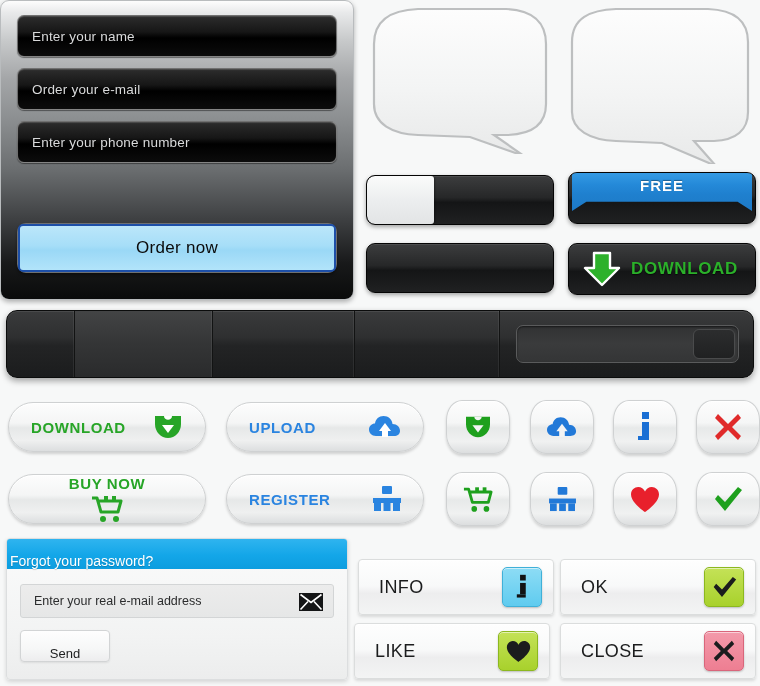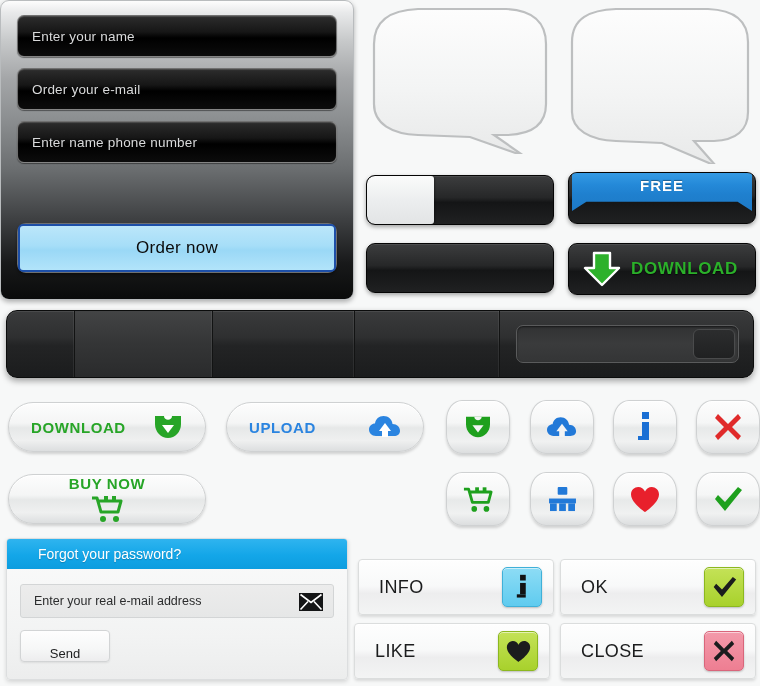--- a/index.html
+++ b/index.html
@@ -156,21 +156,21 @@
     position: absolute; left: 6px; top: 538px; width: 342px; height: 142px;
     background: linear-gradient(to bottom, #fbfbfb 0%, #f2f3f3 70%, #eceded 100%);
     border: 1px solid #dcdedf;
     border-radius: 4px;
     box-shadow: 0 2px 4px rgba(0,0,0,.14);
     overflow: hidden;
   }
   .forgot-head {
     height: 30px;
     background: linear-gradient(to bottom, #2fb4ef 0%, #13a6e8 55%, #0c9ddf 100%);
-    display: flex; align-items: center; padding: 0 31px;
+    display: flex; align-items: flex-end; padding: 0 3px;
     color: #fff; font-size: 14px;
     text-shadow: 0 1px 1px rgba(0,0,0,.2);
   }
   .forgot-input {
     position: relative;
     margin: 15px 13px 0 13px; height: 34px;
     background: linear-gradient(to bottom, #ececec 0%, #e6e7e7 100%);
     border: 1px solid #d3d5d6;
     border-radius: 3px;
     display: flex; align-items: center; padding: 0 13px;
@@ -212,21 +212,21 @@
 <div class="stage">
 
   <div class="order-panel">
     <div class="order-field">
       <span>Enter your name</span>
     </div>
     <div class="order-field">
       <span>Order your e-mail</span>
     </div>
     <div class="order-field">
-      <span>Enter name phone number</span>
+      <span>Enter your phone number</span>
     </div>
     <div class="order-btn-wrap">
       <div class="order-btn">
         <span>Order now</span>
       </div>
     </div>
   </div>
 
   <svg class="bubble-svg" style="left:366px; top:4px;" width="190" height="150">
     <defs>
@@ -303,20 +303,30 @@
     <span class="pill-label green">BUY NOW</span>
     <svg width="32" height="28" viewBox="0 0 32 28">
       <path d="M1,3 L6,3 L10,17 L27,17 L30,6 L8,6" fill="none" stroke="#27a527" stroke-width="3" stroke-linejoin="round"></path>
       <rect x="13" y="1" width="4" height="5" fill="#27a527"></rect>
       <rect x="21" y="1" width="4" height="5" fill="#27a527"></rect>
       <circle cx="12" cy="24" r="3" fill="#27a527"></circle>
       <circle cx="25" cy="24" r="3" fill="#27a527"></circle>
     </svg>
   </div>
 
+  <div class="pill" style="left:226px; top:474px; width:198px;">
+    <span class="pill-label blue">REGISTER</span>
+    <svg width="28" height="26" viewBox="0 0 28 26">
+      <rect x="9" y="0" width="10" height="8" rx="1" fill="#2a84e0"></rect>
+      <rect x="0" y="12" width="28" height="5" fill="#2a84e0"></rect>
+      <rect x="1" y="17" width="7" height="8" fill="#2a84e0"></rect>
+      <rect x="10.5" y="17" width="7" height="8" fill="#2a84e0"></rect>
+      <rect x="20" y="17" width="7" height="8" fill="#2a84e0"></rect>
+    </svg>
+  </div>
 
   <div class="sqbtn" style="left:446px; top:400px;">
     <svg width="28" height="24" viewBox="0 0 30 26">
       <path d="M2,2 L28,2 L28,10 C28,18 22,24 15,24 C8,24 2,18 2,10 Z" fill="#1ea01d"></path>
       <path d="M11,2 C11,7 19,7 19,2" fill="#f3f4f4"></path>
       <path d="M15,19 L9,11 L21,11 Z" fill="#f3f4f4"></path>
     </svg>
   </div>
   <div class="sqbtn" style="left:530px; top:400px;">
     <svg width="30" height="23" viewBox="0 0 32 24">

